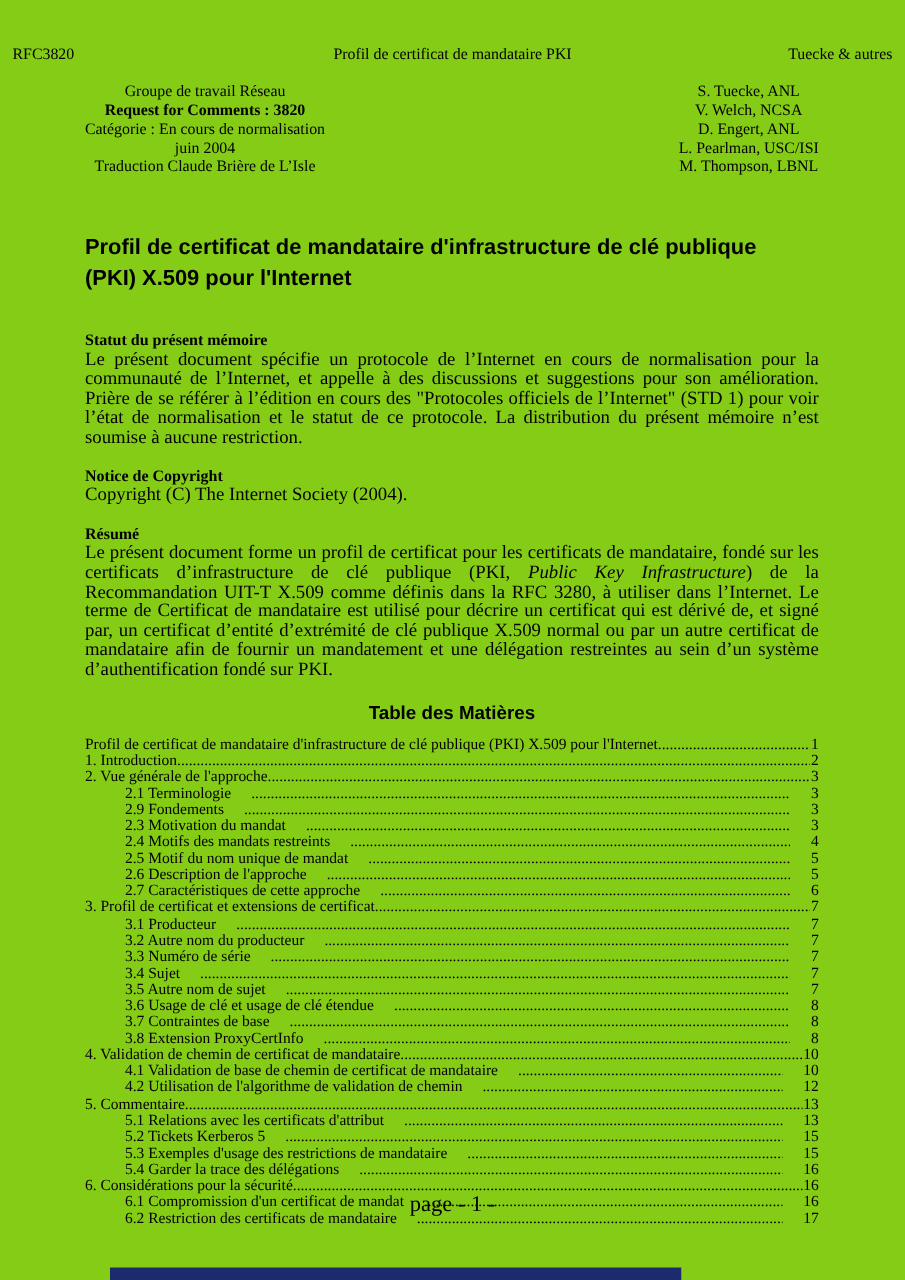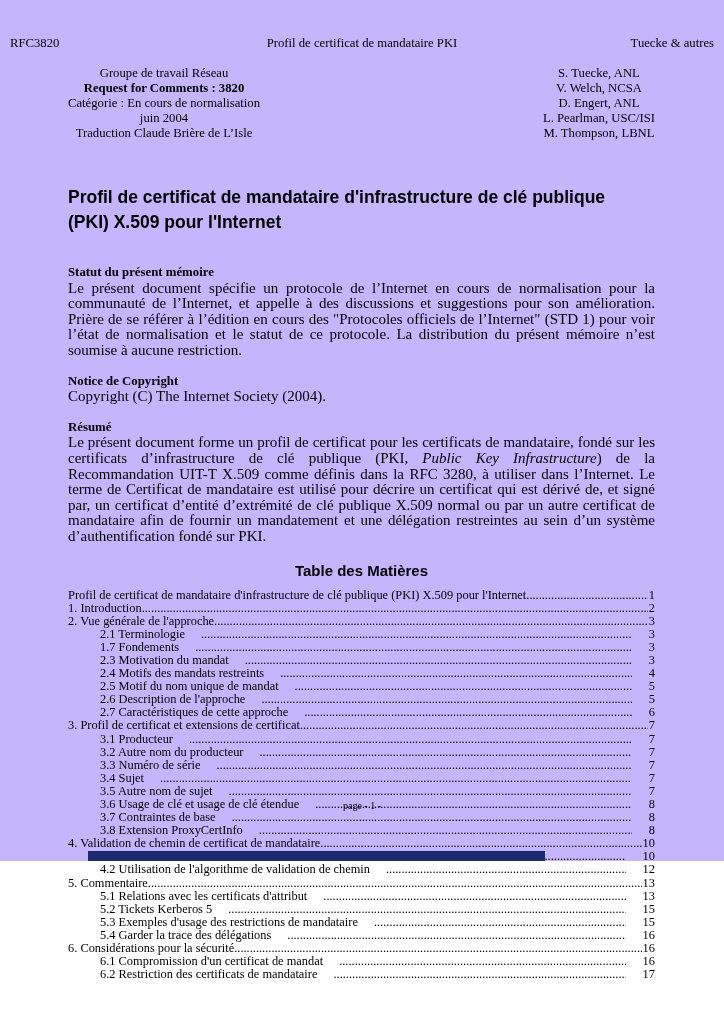--- a/index.html
+++ b/index.html
@@ -4,21 +4,21 @@
 <style>
   * { box-sizing: border-box; }
   html, body { margin: 0; padding: 0; }
   body {
     width: 724px; height: 1024px;
     background: #ffffff;
     font-family: "Liberation Serif", serif;
     color: #000;
     overflow: hidden;
   }
-  .page { position: relative; width: 724px; height: 861px; background: #c4b5fd; }
+  .page { position: relative; width: 724px; height: 1024px; background: #84cc16; }
 
   .doc-header {
     position: absolute; top: 36px; left: 10px; right: 10px;
     display: flex; align-items: baseline;
     font-size: 12.7px;
   }
   .h-left  { width: 140px; text-align: left; }
   .h-center{ flex: 1; text-align: center; }
   .h-right { width: 140px; text-align: right; }
 
@@ -58,21 +58,21 @@
   .toc-entry.indented { padding-left: 32px; gap: 16px; }
   .toc-label { white-space: nowrap; }
   .toc-dots { flex: 1 1 auto; overflow: hidden; white-space: nowrap; min-width: 6px; }
   .toc-dots::after {
     content: "................................................................................................................................................................................................................................................................................................";
   }
   .toc-page { white-space: nowrap; padding-left: 1px; }
 
   .footer {
     position: absolute; bottom: 50px; left: 0; right: 0;
-    text-align: center; font-size: 10px;
+    text-align: center; font-size: 18px;
   }
 
   .bottom-bar {
     position: absolute; bottom: 0; left: 88px;
     width: 457px; height: 10px;
     background: #1c2b6e;
   }
 </style>
 </head>
 <body>
@@ -140,21 +140,21 @@
           <span class="toc-label">2. Vue générale de l'approche</span>
           <span class="toc-dots"></span>
           <span class="toc-page">3</span>
         </div>
         <div class="toc-entry indented">
           <span class="toc-label">2.1 Terminologie</span>
           <span class="toc-dots"></span>
           <span class="toc-page">3</span>
         </div>
         <div class="toc-entry indented">
-          <span class="toc-label">1.7 Fondements</span>
+          <span class="toc-label">2.9 Fondements</span>
           <span class="toc-dots"></span>
           <span class="toc-page">3</span>
         </div>
         <div class="toc-entry indented">
           <span class="toc-label">2.3 Motivation du mandat</span>
           <span class="toc-dots"></span>
           <span class="toc-page">3</span>
         </div>
         <div class="toc-entry indented">
           <span class="toc-label">2.4 Motifs des mandats restreints</span>

